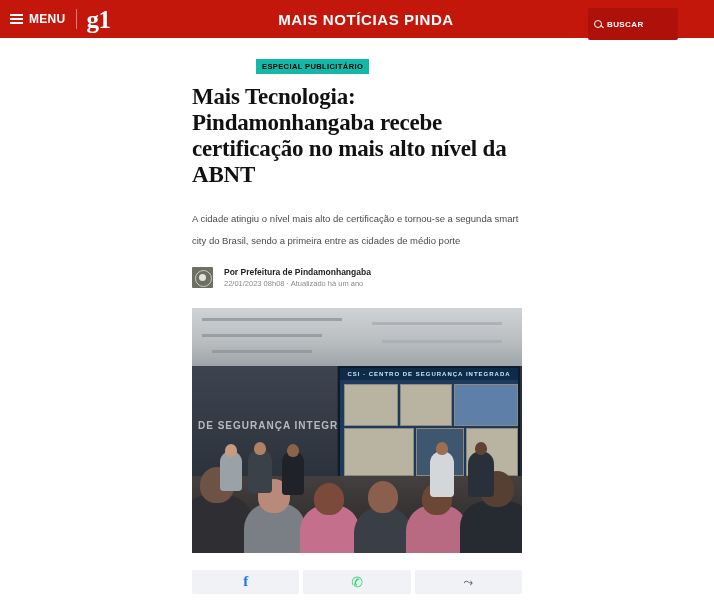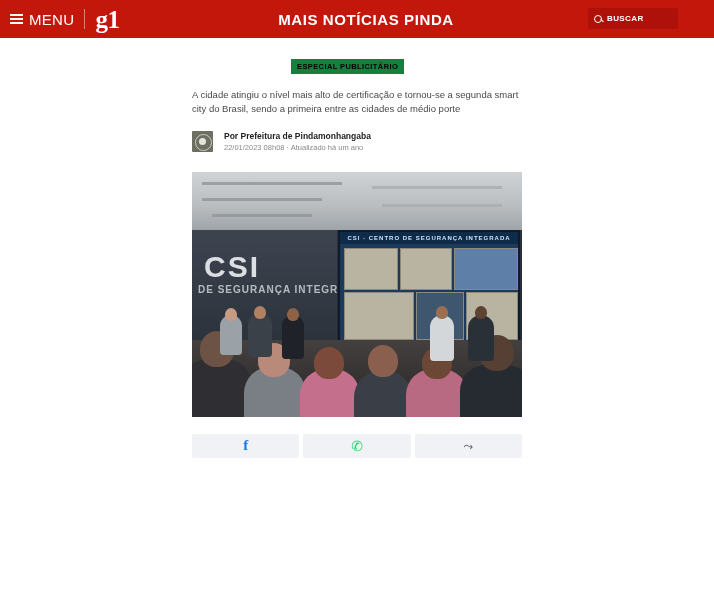--- a/index.html
+++ b/index.html
@@ -34,22 +34,22 @@
     width: 13px;
     cursor: pointer;
   }
   .hamburger i {
     display: block;
     height: 1.5px;
     background: #ffffff;
     width: 100%;
   }
   .menu-label {
-    font-size: 15px;
-    font-weight: normal;
+    font-size: 12px;
+    font-weight: bold;
     letter-spacing: 0.3px;
     color: #ffffff;
   }
   .divider-v {
     width: 1px;
     height: 20px;
     background: rgba(255,255,255,0.45);
     margin: 0 10px;
   }
   .g1-logo {
@@ -68,21 +68,21 @@
     font-size: 15px;
     font-weight: bold;
     letter-spacing: 0.6px;
     pointer-events: none;
   }
   .search-box {
     position: absolute;
     right: 36px;
     top: 8px;
     width: 90px;
-    height: 21px;
+    height: 32px;
     background: #ad1109;
     border-radius: 2px;
     display: flex;
     align-items: center;
     padding: 0 6px;
     gap: 5px;
   }
   .search-box .mag {
     width: 8px; height: 8px;
     border: 1.3px solid #ffffff;
@@ -111,41 +111,41 @@
     overflow: hidden;
     background: #ffffff;
   }
   .article {
     width: 330px;
     margin: 0 auto;
     padding-top: 17px;
   }
   .tag {
     display: inline-block;
-    background: #15803d;
+    background: #14b8a6;
     color: #000000;
     font-size: 7.5px;
     font-weight: bold;
     letter-spacing: 0.4px;
     padding: 3px 6px 2.5px;
-    margin-left: 99px;
+    margin-left: 64px;
   }
   h1.headline {
     margin-top: 10px;
     font-family: "Liberation Serif", serif;
     font-size: 23px;
     line-height: 26px;
     font-weight: bold;
     color: #111111;
     letter-spacing: -0.2px;
   }
   .subhead {
-    margin-top: 14px;
+    margin-top: 20px;
     font-size: 9.5px;
-    line-height: 14px;
+    line-height: 22px;
     color: #4a4a4a;
   }
   .byline {
     margin-top: 14px;
     display: flex;
     align-items: center;
     gap: 11px;
   }
   .avatar {
     width: 21px; height: 21px;
@@ -301,20 +301,21 @@
     <span class="mag"></span>
     <span class="ph">BUSCAR</span>
   </div>
 </div>
 
 <div class="page">
   <div class="article">
 
     <div class="tag">ESPECIAL PUBLICITÁRIO</div>
 
+    <h1 class="headline">Mais Tecnologia: Pindamonhangaba recebe certificação no mais alto nível da ABNT</h1>
 
     <div class="subhead">A cidade atingiu o nível mais alto de certificação e tornou-se a segunda smart city do Brasil, sendo a primeira entre as cidades de médio porte</div>
 
     <div class="byline">
       <div class="avatar"></div>
       <div>
         <div class="who">Por Prefeitura de Pindamonhangaba</div>
         <div class="when">22/01/2023 08h08 · Atualizado há um ano</div>
       </div>
     </div>
@@ -324,21 +325,20 @@
       <div class="photo">
         <div class="ceiling"></div>
         <div class="ceil-line" style="left:10px; top:10px; width:140px;"></div>
         <div class="ceil-line" style="left:10px; top:26px; width:120px;"></div>
         <div class="ceil-line" style="left:20px; top:42px; width:100px;"></div>
         <div class="ceil-line" style="left:180px; top:14px; width:130px; background:#a7adb1;"></div>
         <div class="ceil-line" style="left:190px; top:32px; width:120px; background:#a7adb1;"></div>
 
         <div class="wall"></div>
         <div class="wall-left"></div>
-        <div class="csi">CSI</div>
         <div class="csi-sub">DE SEGURANÇA INTEGRADA</div>
 
         <div class="screen">
           <div class="screen-banner">CSI - CENTRO DE SEGURANÇA INTEGRADA</div>
           <div class="map-tile" style="left:4px; top:16px; width:54px; height:42px;"></div>
           <div class="map-tile" style="left:60px; top:16px; width:52px; height:42px;"></div>
           <div class="map-tile blue" style="left:114px; top:16px; width:64px; height:42px;"></div>
           <div class="map-tile" style="left:4px; top:60px; width:70px; height:48px;"></div>
           <div class="map-tile dark" style="left:76px; top:60px; width:48px; height:48px;"></div>
           <div class="map-tile" style="left:126px; top:60px; width:52px; height:48px;"></div>

